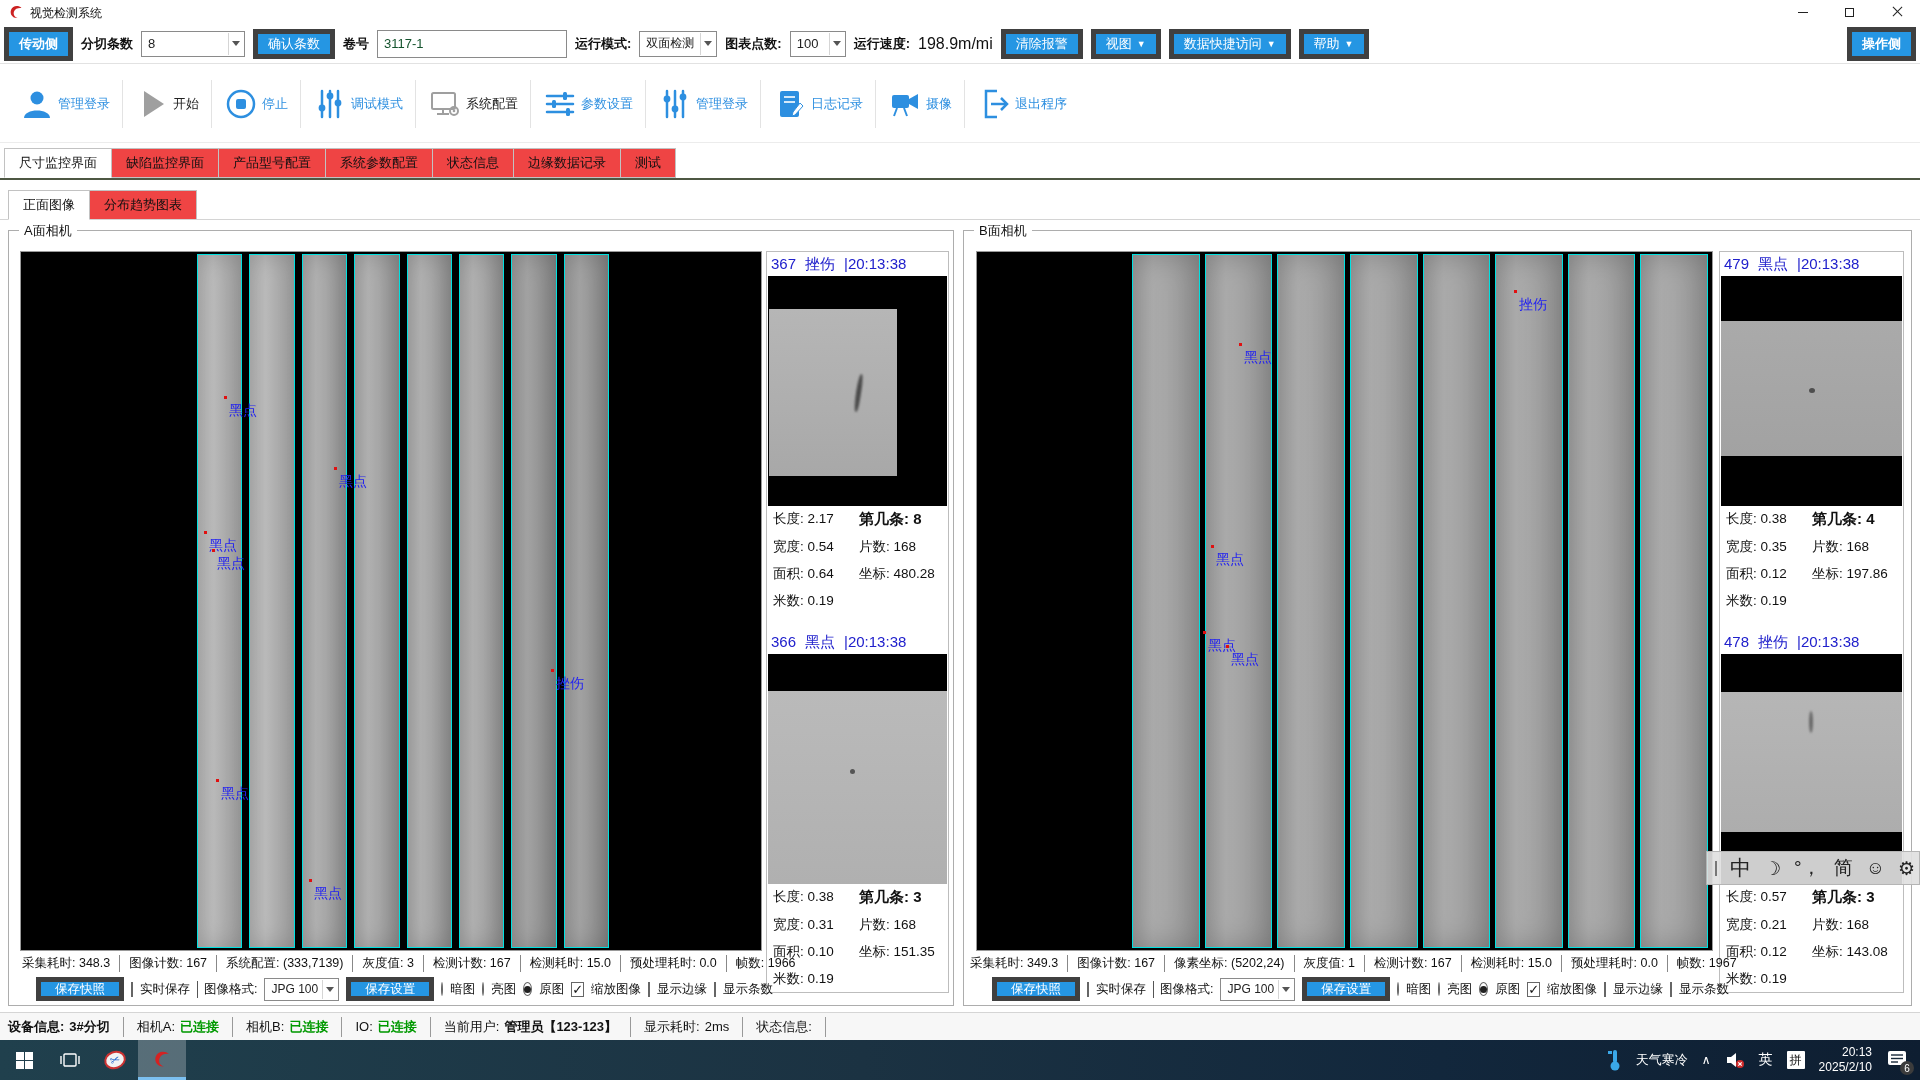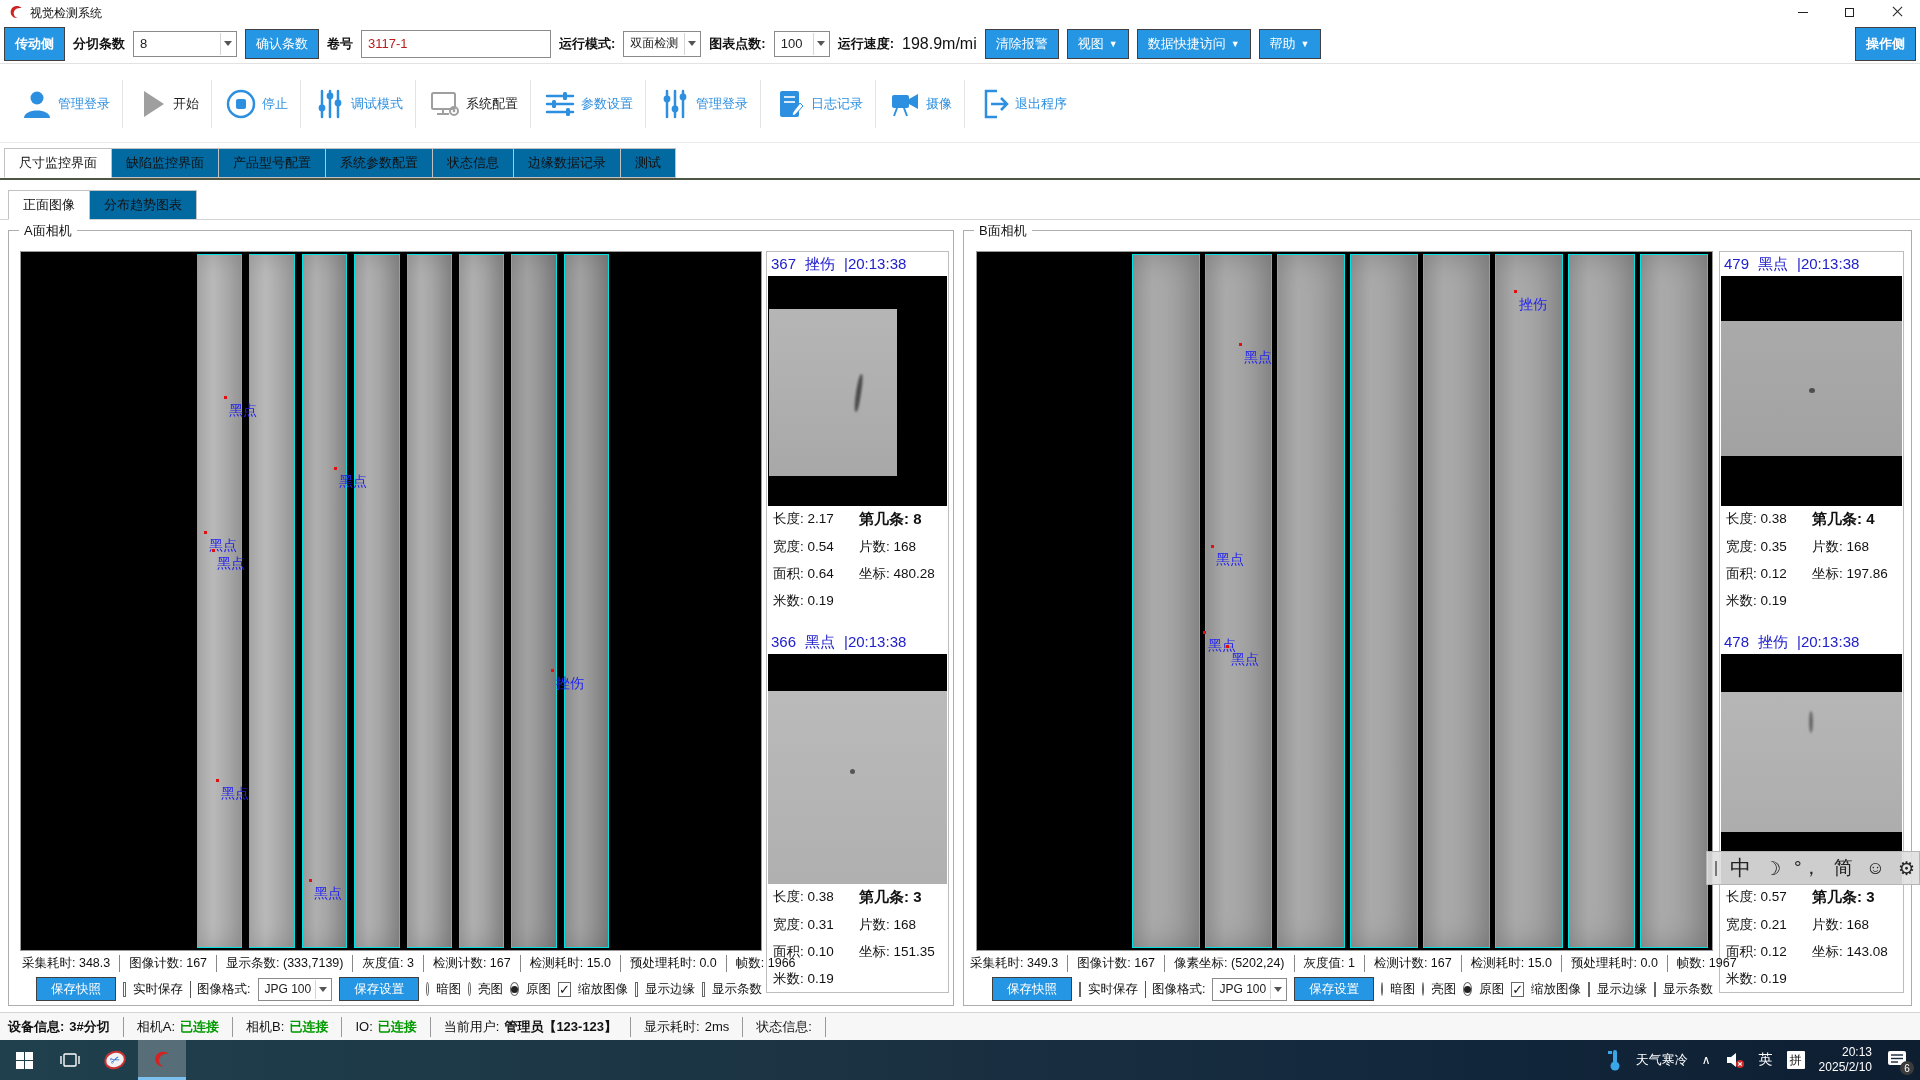--- a/index.html
+++ b/index.html
@@ -15,47 +15,47 @@
   .winbtn { width:47px; height:24px; display:flex; align-items:center; justify-content:center; }
   .glyph-min { width:10px; height:1px; background:#222; }
   .glyph-max { width:9px; height:9px; border:1px solid #222; }
   .glyph-close { position:relative; width:10px; height:10px; }
   .glyph-close::before,.glyph-close::after { content:""; position:absolute; left:-1px; top:4px; width:13px; height:1px; background:#222; }
   .glyph-close::before { transform:rotate(45deg); } .glyph-close::after { transform:rotate(-45deg); }
 
   
   .cmdbar { position:absolute; left:0; top:24px; width:1920px; height:40px; background:#fff;
     border-bottom:1px solid #e2e2e2; display:flex; align-items:center; padding:0 4px; gap:8px; }
-  .blue-btn { background:#2596e3; color:#fff; border:1px solid #404040; font-size:13px;
+  .blue-btn { background:#2596e3; color:#fff; border:5px solid #404040; font-size:13px;
     height:30px; padding:0 10px; display:inline-flex; align-items:center; justify-content:center; white-space:nowrap; cursor:pointer; }
   .blue-btn.tall { height:34px; font-weight:bold; }
   .cmdlbl { font-size:13px; font-weight:bold; color:#111; white-space:nowrap; }
   .combo { height:26px; background:#fff; border:1px solid #8a8a8a; display:inline-flex; align-items:center;
     font-size:13px; color:#222; position:relative; padding:0 18px 0 6px; }
   .combo .arr { position:absolute; right:1px; top:1px; bottom:1px; width:15px; border-left:1px solid #d5d5d5;
     display:flex; align-items:center; justify-content:center; }
   .combo .arr::after { content:""; width:0; height:0; border-left:4px solid transparent; border-right:4px solid transparent; border-top:5px solid #555; }
-  .txtinput { height:28px; border:1px solid #8a8a8a; font-size:13px; padding:0 6px; color:#b91c1c; font-family:inherit; }
+  .txtinput { height:28px; border:1px solid #8a8a8a; font-size:13px; padding:0 6px; color:#14532d; font-family:inherit; }
   .speedval { font-size:16px; color:#111; white-space:nowrap; }
   .caret { font-size:9px; margin-left:5px; }
   .spacer { flex:1; }
 
   
   .icontb { position:absolute; left:0; top:65px; width:1920px; height:78px; background:#fff;
     border-bottom:1px solid #ececec; display:flex; align-items:center; padding-left:8px; }
   .tbitem { display:flex; flex-direction:row; align-items:center; justify-content:center;
     min-width:78px; padding:0 12px; height:70px; cursor:pointer; gap:4px; }
   .tbitem .lab { font-size:13px; color:#2d8fe0; white-space:nowrap; }
   .tbitem.disabled .lab { color:#222; }
   .tbsep { width:1px; height:48px; background:#e3e3e3; }
 
   
   .maintabs { position:absolute; left:4px; top:148px; height:30px; display:flex; }
   .tab { height:30px; padding:0 14px; display:flex; align-items:center; font-size:13px; color:#111;
-    background:#0369a1; border:1px solid #c2c2c2; border-left:none; cursor:pointer; }
+    background:#ef4444; border:1px solid #c2c2c2; border-left:none; cursor:pointer; }
   .tab:first-child { border-left:1px solid #c2c2c2; }
   .tab.active { background:#fff; border-bottom:1px solid #fff; position:relative; z-index:2; }
   .oliveline { position:absolute; left:0; top:178px; width:1920px; height:2px; background:#4d5743; }
   .subtabs { position:absolute; left:8px; top:190px; height:29px; display:flex; }
   .subline { position:absolute; left:0; top:219px; width:1920px; height:1px; background:#d4d4d4; }
 
   
   .group { position:absolute; border:1px solid #adadad; background:#fff; }
   .group .gtitle { position:absolute; left:10px; top:-9px; background:#fff; padding:0 5px; font-size:13px; color:#111; }
   .grpA { left:8px; top:230px; width:946px; height:776px; }
@@ -397,21 +397,21 @@
           <span class="cell"><span>坐标:</span> <span>151.35</span></span>
           <span class="cell"><span>米数:</span> <span>0.19</span></span>
           <span class="cell"></span>
         </div>
       </div>
     </div>
 
     <div class="camstatus" style="left:11px;width:742px">
       <span class="seg">采集耗时: 348.3</span>
       <span class="seg">图像计数: 167</span>
-      <span class="seg">显示条数: (333,7139)</span>
+      <span class="seg">系统配置: (333,7139)</span>
       <span class="seg">灰度值: 3</span>
       <span class="seg">检测计数: 167</span>
       <span class="seg">检测耗时: 15.0</span>
       <span class="seg">预处理耗时: 0.0</span>
       <span class="seg">帧数: 1966</span>
     </div>
 
     <div class="controls" style="left:11px;width:742px">
       <button class="blue-btn small">保存快照</button>
       <span class="cb"></span>

